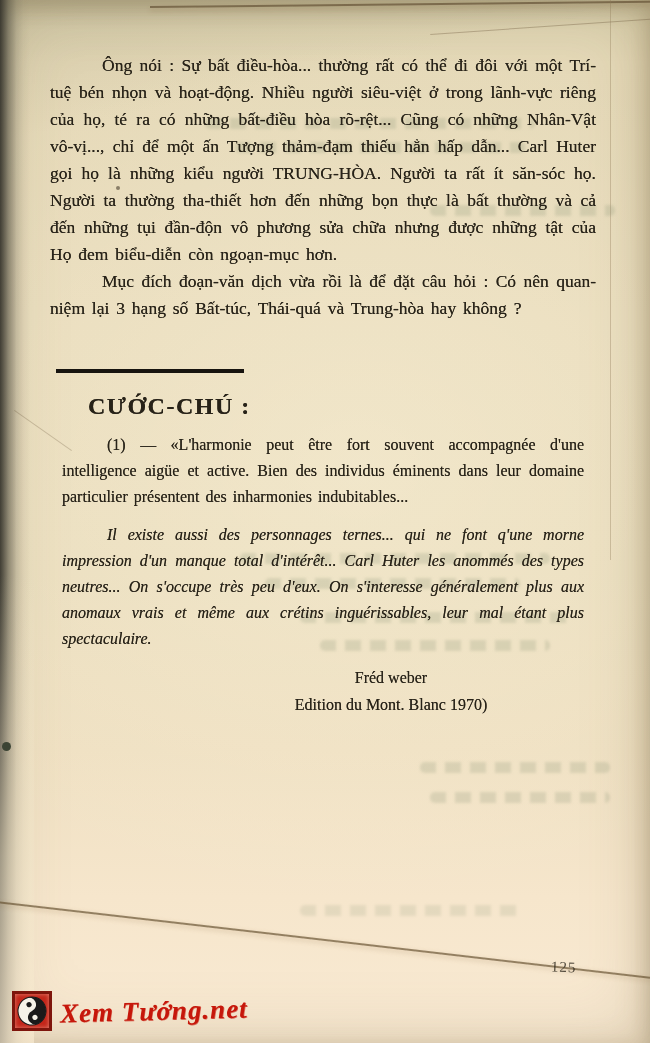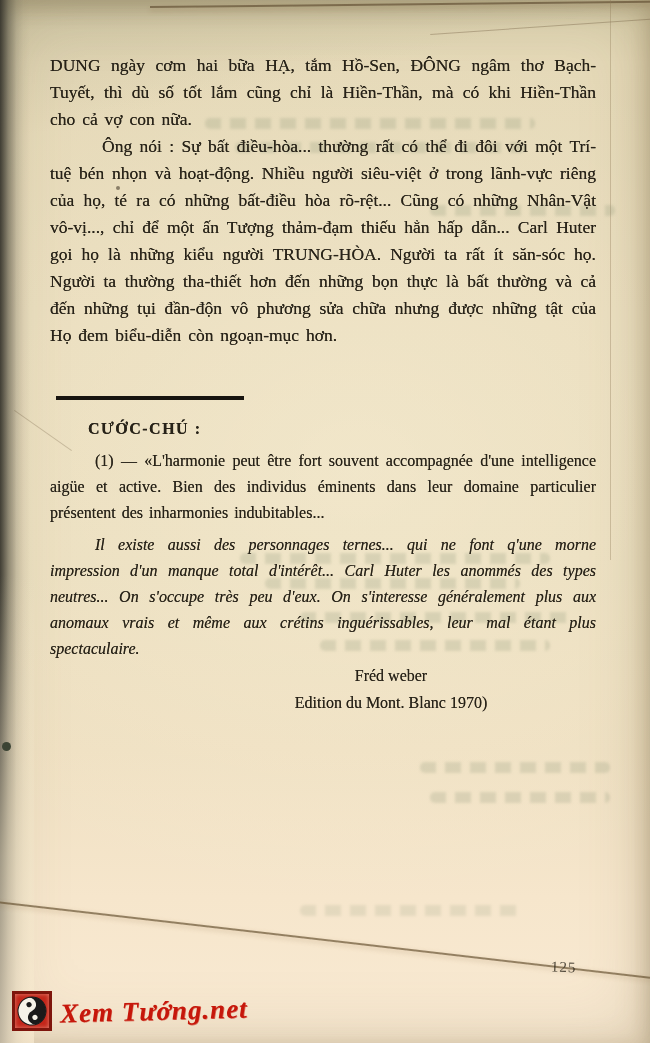--- a/index.html
+++ b/index.html
@@ -45,25 +45,25 @@
   
   .content{position:absolute;left:50px;top:52px;width:546px;}
   p.body{
     margin:0;font-size:17.5px;line-height:27px;text-align:justify;
     word-spacing:2.5px;text-shadow:0 0 .5px rgba(30,25,15,.75);
   }
   p.body.indent{text-indent:52px;}
   .mb1{margin-bottom:25px;} .mb2{margin-bottom:21px;}
   .separator{width:188px;height:4px;background:#17140f;margin:47px 0 0 6px;}
   .fn-heading{
-    margin:20px 0 10px 38px;font-size:16px;font-weight:bold;letter-spacing:1.5px;
+    margin:20px 0 10px 38px;font-size:24px;font-weight:bold;letter-spacing:1.5px;
     text-shadow:0 0 .5px rgba(30,25,15,.8);
   }
   p.fn{
-    margin:0;font-size:16px;line-height:26px;text-align:justify;
+    margin:12px;font-size:16px;line-height:26px;text-align:justify;
     word-spacing:2px;text-shadow:0 0 .4px rgba(30,25,15,.7);
   }
   p.fn.indent{text-indent:45px;}
   p.fn.gap{margin-top:6px;font-style:italic;}
   .fn-source{margin-top:4px;}
   .fn-center{margin:0;font-size:16px;line-height:27px;text-align:center;transform:translateX(68px);text-shadow:0 0 .4px rgba(30,25,15,.7);}
   .page-number{
     position:absolute;left:551px;top:959px;font-size:15px;letter-spacing:1px;
     color:rgba(35,30,20,.8);transform:rotate(2deg);
   }
@@ -102,22 +102,22 @@
   <div class="bleed" style="left:430px;top:205px;width:185px;"></div>
   <div class="bleed" style="left:240px;top:553px;width:310px;"></div>
   <div class="bleed" style="left:265px;top:578px;width:255px;"></div>
   <div class="bleed" style="left:300px;top:612px;width:270px;"></div>
   <div class="bleed" style="left:320px;top:640px;width:230px;"></div>
   <div class="bleed" style="left:420px;top:762px;width:190px;"></div>
   <div class="bleed" style="left:430px;top:792px;width:180px;"></div>
   <div class="bleed" style="left:300px;top:905px;width:220px;opacity:.4;"></div>
 
   <div class="content">
-    <p class="body mb1">DUNG ngày cơm hai bữa HẠ, tắm Hồ-Sen, ĐÔNG ngâm thơ Bạch-Tuyết, thì dù số tốt lắm cũng chỉ là Hiền-Thần, mà có khi Hiền-Thần cho cả vợ con nữa.</p>
     <p class="body indent mb2">Ông nói : Sự bất điều-hòa... thường rất có thể đi đôi với một Trí-tuệ bén nhọn và hoạt-động. Nhiều người siêu-việt ở trong lãnh-vực riêng của họ, té ra có những bất-điều hòa rõ-rệt... Cũng có những Nhân-Vật vô-vị..., chỉ để một ấn Tượng thảm-đạm thiếu hẳn hấp dẫn... Carl Huter gọi họ là những kiểu người TRUNG-HÒA. Người ta rất ít săn-sóc họ. Người ta thường tha-thiết hơn đến những bọn thực là bất thường và cả đến những tụi đần-độn vô phương sửa chữa nhưng được những tật của Họ đem biểu-diễn còn ngoạn-mục hơn.</p>
+    <p class="body indent">Mục đích đoạn-văn dịch vừa rồi là để đặt câu hỏi : Có nên quan-niệm lại 3 hạng số Bất-túc, Thái-quá và Trung-hòa hay không ?</p>
 
     <div class="separator"></div>
 
     <div class="fn-heading">CƯỚC-CHÚ :</div>
     <p class="fn indent">(1) — «L'harmonie peut être fort souvent accompagnée d'une intelligence aigüe et active. Bien des individus éminents dans leur domaine particulier présentent des inharmonies indubitables...</p>
     <p class="fn indent gap">Il existe aussi des personnages ternes... qui ne font q'une morne impression d'un manque total d'intérêt... Carl Huter les anommés des types neutres... On s'occupe très peu d'eux. On s'interesse généralement plus aux anomaux vrais et même aux crétins inguérissables, leur mal étant plus spectaculaire.</p>
     <p class="fn-center">Fréd weber</p>
     <p class="fn-center">Edition du Mont. Blanc 1970)</p>
   </div>
 

